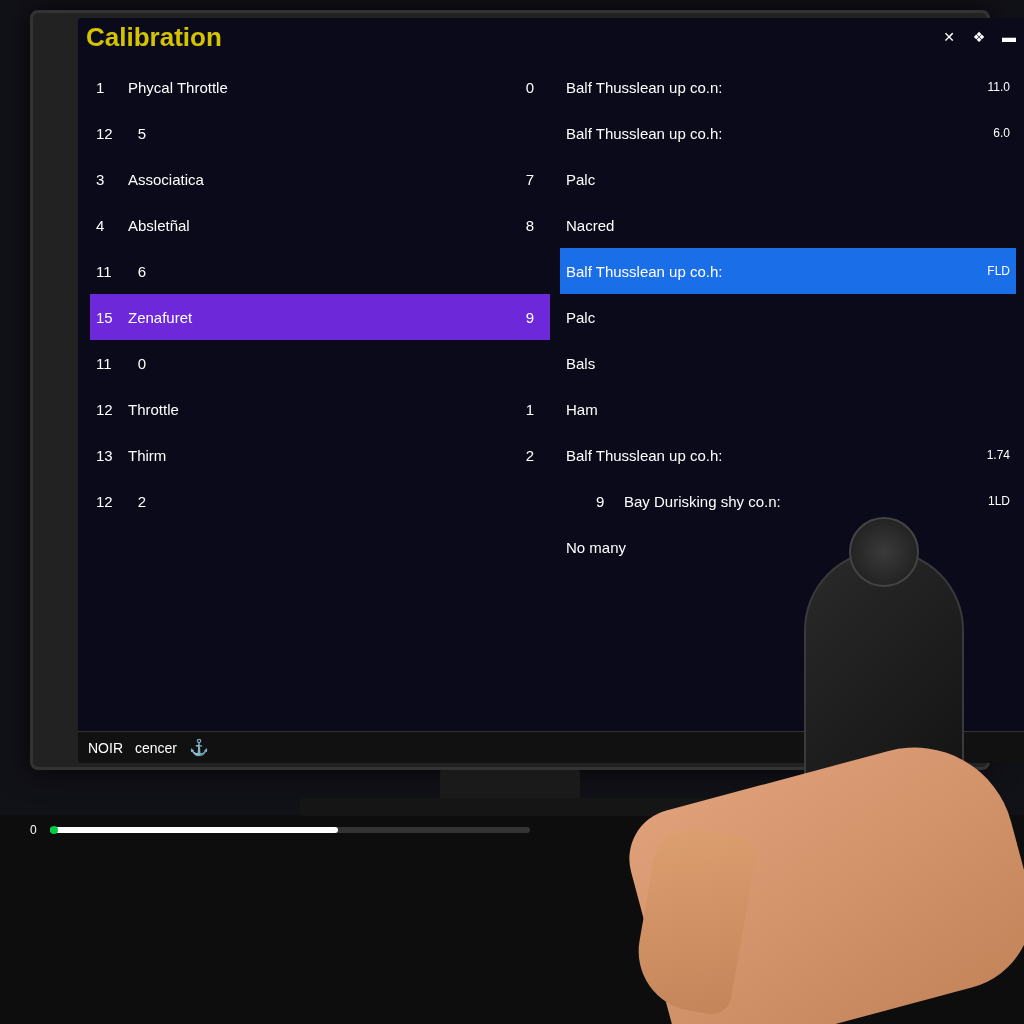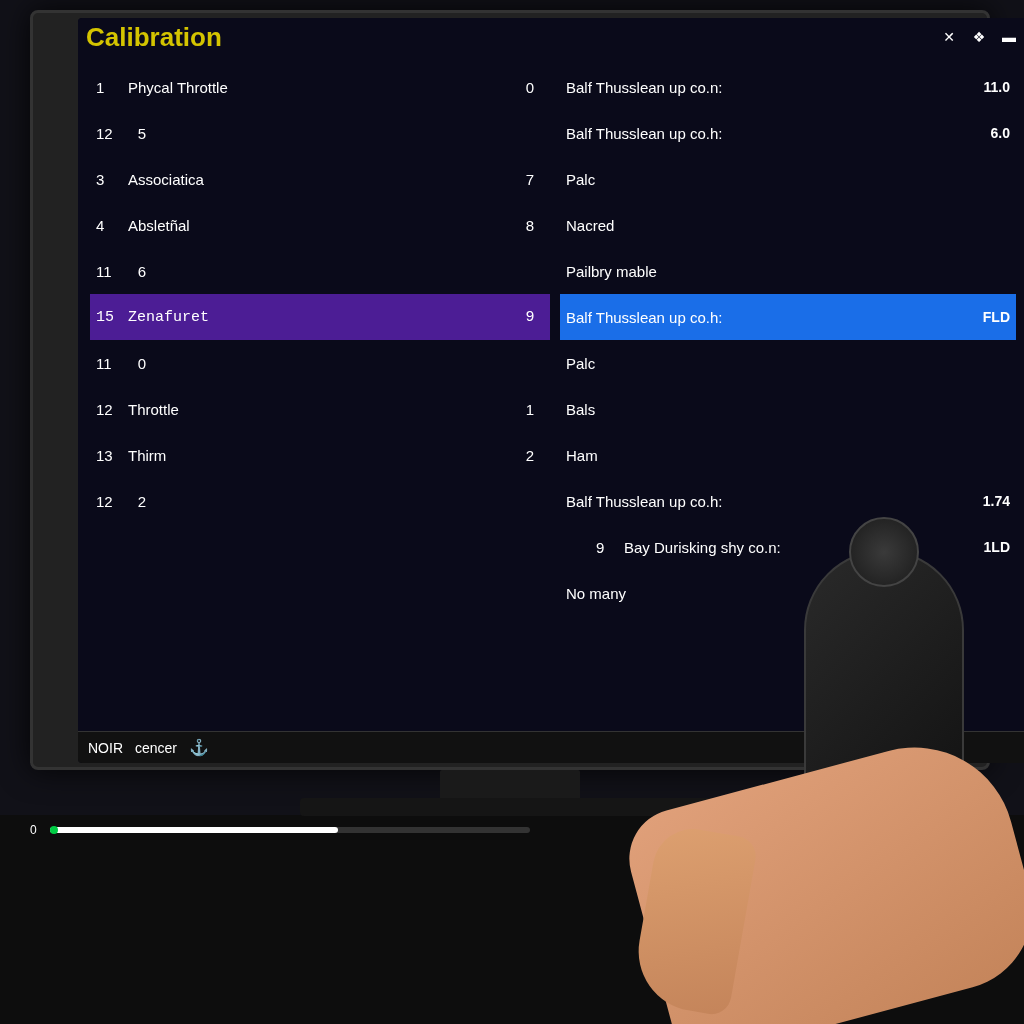--- a/index.html
+++ b/index.html
@@ -103,22 +103,21 @@
     .cal-row {
       display: flex;
       align-items: center;
       height: 46px;
       padding: 0 6px;
       color: white;
       font-size: 15px;
     }
 
     .cal-row.selected {
-      background: #4c1d95;
-      font-family: Liberation Mono, monospace;
+      background: #6d28d9;
     }
 
     .cal-row .row-num {
       width: 32px;
       color: white;
       font-weight: normal;
       font-size: 15px;
     }
 
     .cal-row .row-name {
@@ -155,22 +154,22 @@
     }
 
     .right-row .r-name {
       flex: 1;
       color: white;
       font-size: 15px;
     }
 
     .right-row .r-extra {
       color: white;
-      font-size: 14px;
-      font-weight: bold;
+      font-size: 12px;
+      font-weight: normal;
     }
 
     
     .status-bar {
       position: absolute;
       bottom: 0;
       left: 0;
       width: 100%;
       height: 32px;
       background: #111;
@@ -369,24 +368,20 @@
         <div class="right-row">
           <span class="r-name">Palc</span>
           <span class="r-extra"></span>
         </div>
 
         <div class="right-row">
           <span class="r-name">Nacred</span>
           <span class="r-extra"></span>
         </div>
 
-        <div class="right-row">
-          <span class="r-name">Pailbry mable</span>
-          <span class="r-extra"></span>
-        </div>
 
         <div class="right-row selected">
           <span class="r-name">Balf Thusslean up co.h:&nbsp;</span>
           <span class="r-extra">FLD</span>
         </div>
 
         <div class="right-row">
           <span class="r-name">Palc</span>
           <span class="r-extra"></span>
         </div>

